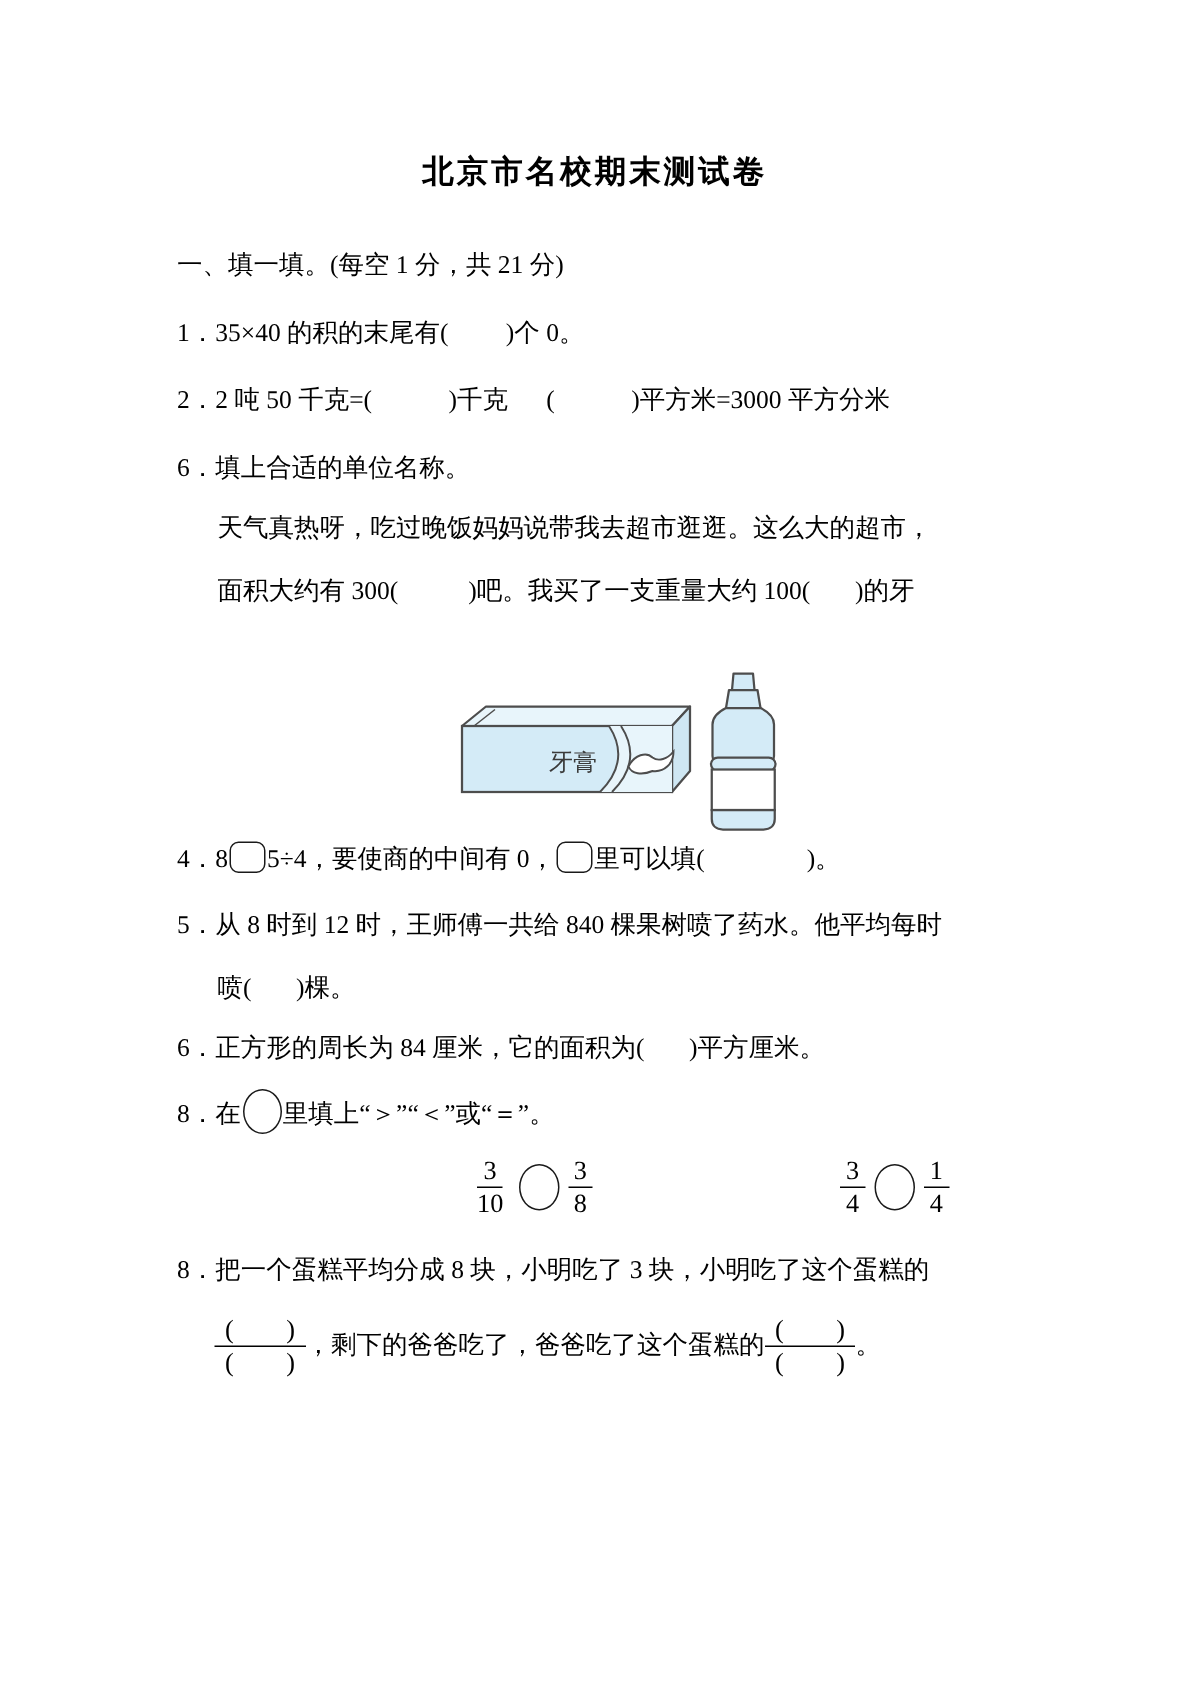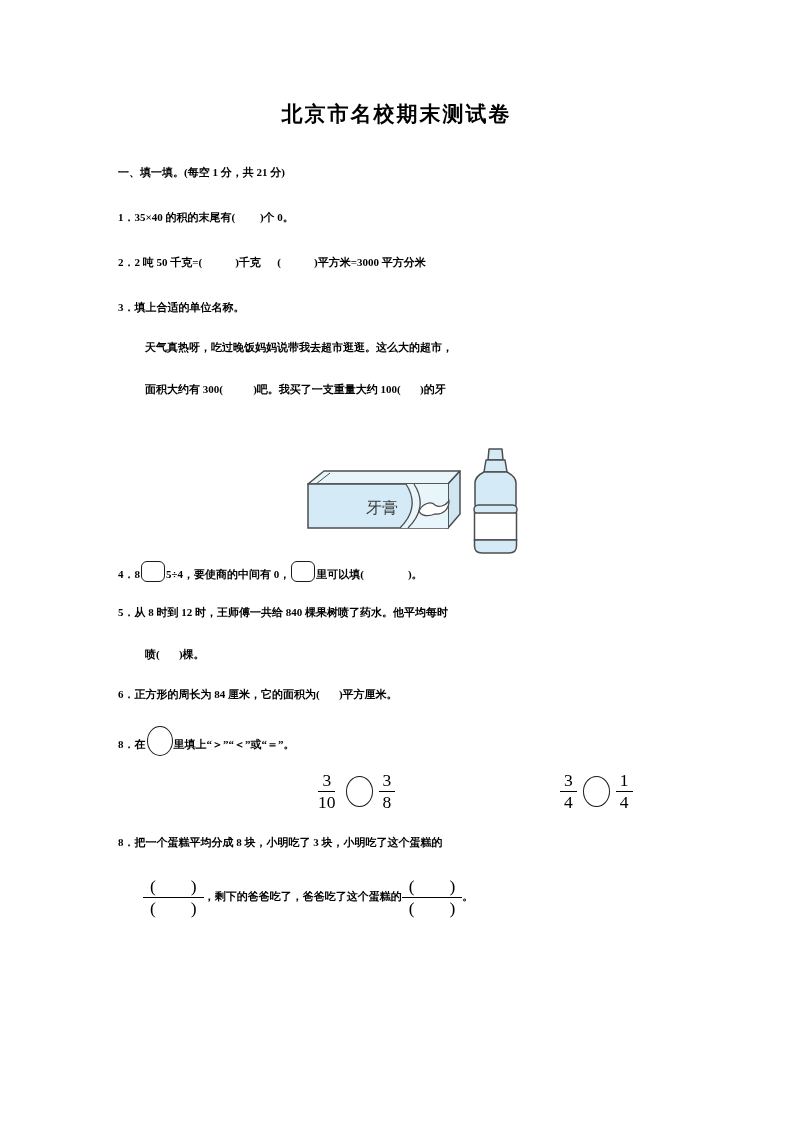--- a/index.html
+++ b/index.html
@@ -4,21 +4,21 @@
 <style>
   * { margin:0; padding:0; box-sizing:border-box; }
   html,body { background:#ffffff; }
   body {
     width:793px; height:1122px;
     font-family:"Liberation Serif","DejaVu Serif",serif;
     color:#000;
   }
   .page { position:relative; width:793px; height:1122px; background:#fff; overflow:hidden; }
   .abs { position:absolute; }
-  .t { font-size:11px; white-space:pre; line-height:1.25;font-weight:bold; }
+  .t { font-size:17px; white-space:pre; line-height:1.25; }
   .title {
     position:absolute; top:100px; left:0; width:100%;
     text-align:center;
     font-family:"DejaVu Sans","Liberation Sans",sans-serif;
     font-weight:700; font-size:21px; letter-spacing:2px;
   }
   
   .small-box {
     display:inline-block; width:24px; height:21px;
     border:1.3px solid #1a1a1a; border-radius:6px;
@@ -54,21 +54,21 @@
 <div class="page">
 
   <div class="title">北京市名校期末测试卷</div>
 
   <div class="abs t" style="left:118px; top:166px;">一、填一填。(每空 1 分，共 21 分)</div>
 
   <div class="abs t" style="left:118px; top:211px;">1．35×40 的积的末尾有(         )个 0。</div>
 
   <div class="abs t" style="left:118px; top:256px;">2．2 吨 50 千克=(            )千克      (            )平方米=3000 平方分米</div>
 
-  <div class="abs t" style="left:118px; top:301px;">3．填上合适的单位名称。</div>
+  <div class="abs t" style="left:118px; top:301px;">6．填上合适的单位名称。</div>
   <div class="abs t" style="left:145px; top:341px;">天气真热呀，吃过晚饭妈妈说带我去超市逛逛。这么大的超市，</div>
   <div class="abs t" style="left:145px; top:383px;">面积大约有 300(           )吧。我买了一支重量大约 100(       )的牙</div>
 
   <div class="abs" style="left:302px; top:467px;">
     <svg width="166" height="64" viewBox="0 0 166 64">
       <polygon points="6,17 22,4 158,4 146,17" fill="#e8f5fb" stroke="#4d4d4d" stroke-width="1.5" stroke-linejoin="round"></polygon>
       <polygon points="146,17 158,4 158,47 146,61" fill="#cfe7f3" stroke="#4d4d4d" stroke-width="1.5" stroke-linejoin="round"></polygon>
       <rect x="6" y="17" width="140" height="44" fill="#d4ebf7" stroke="#4d4d4d" stroke-width="1.5"></rect>
       <path d="M104,17 C113,31 113,46 98,61 L146,61 L146,17 Z" fill="#e8f5fb" stroke="none"></path>
       <path d="M104,17 C113,31 113,46 98,61" fill="none" stroke="#4d4d4d" stroke-width="1.3"></path>

